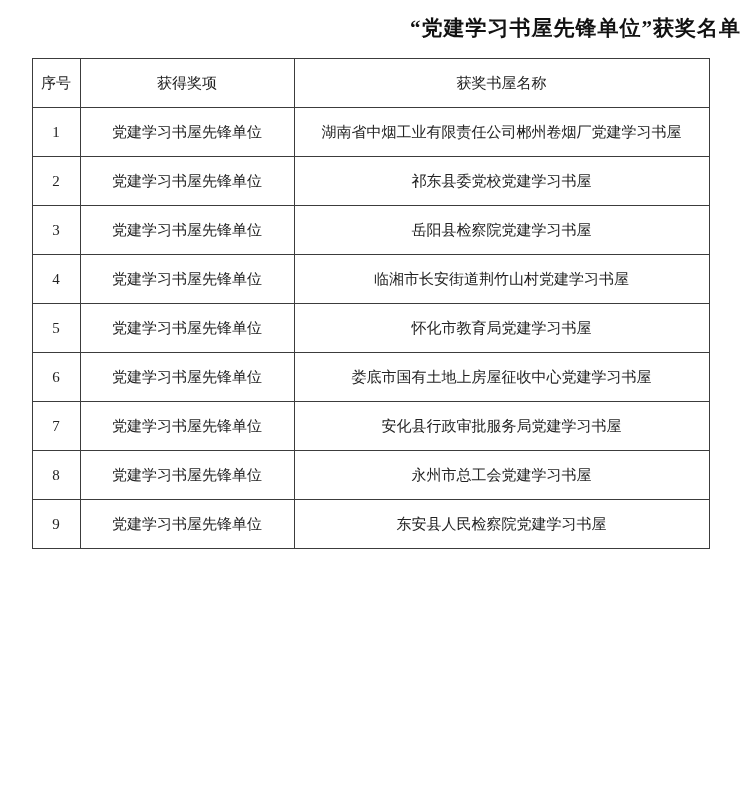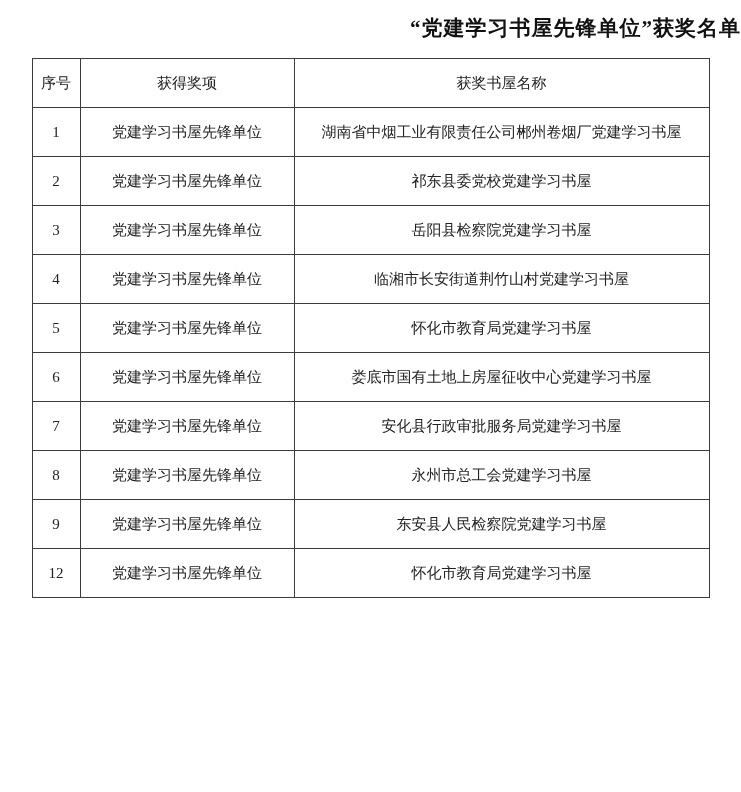--- a/index.html
+++ b/index.html
@@ -109,20 +109,15 @@
         <tr>
           <td class="cell-no">8</td>
           <td class="cell-award">党建学习书屋先锋单位</td>
           <td class="cell-name">永州市总工会党建学习书屋</td>
         </tr>
         <tr>
           <td class="cell-no">9</td>
           <td class="cell-award">党建学习书屋先锋单位</td>
           <td class="cell-name">东安县人民检察院党建学习书屋</td>
         </tr>
-        <tr>
-          <td class="cell-no">12</td>
-          <td class="cell-award">党建学习书屋先锋单位</td>
-          <td class="cell-name">怀化市教育局党建学习书屋</td>
-        </tr>
       </tbody>
   </table>
 </div>
 
 </body></html>

